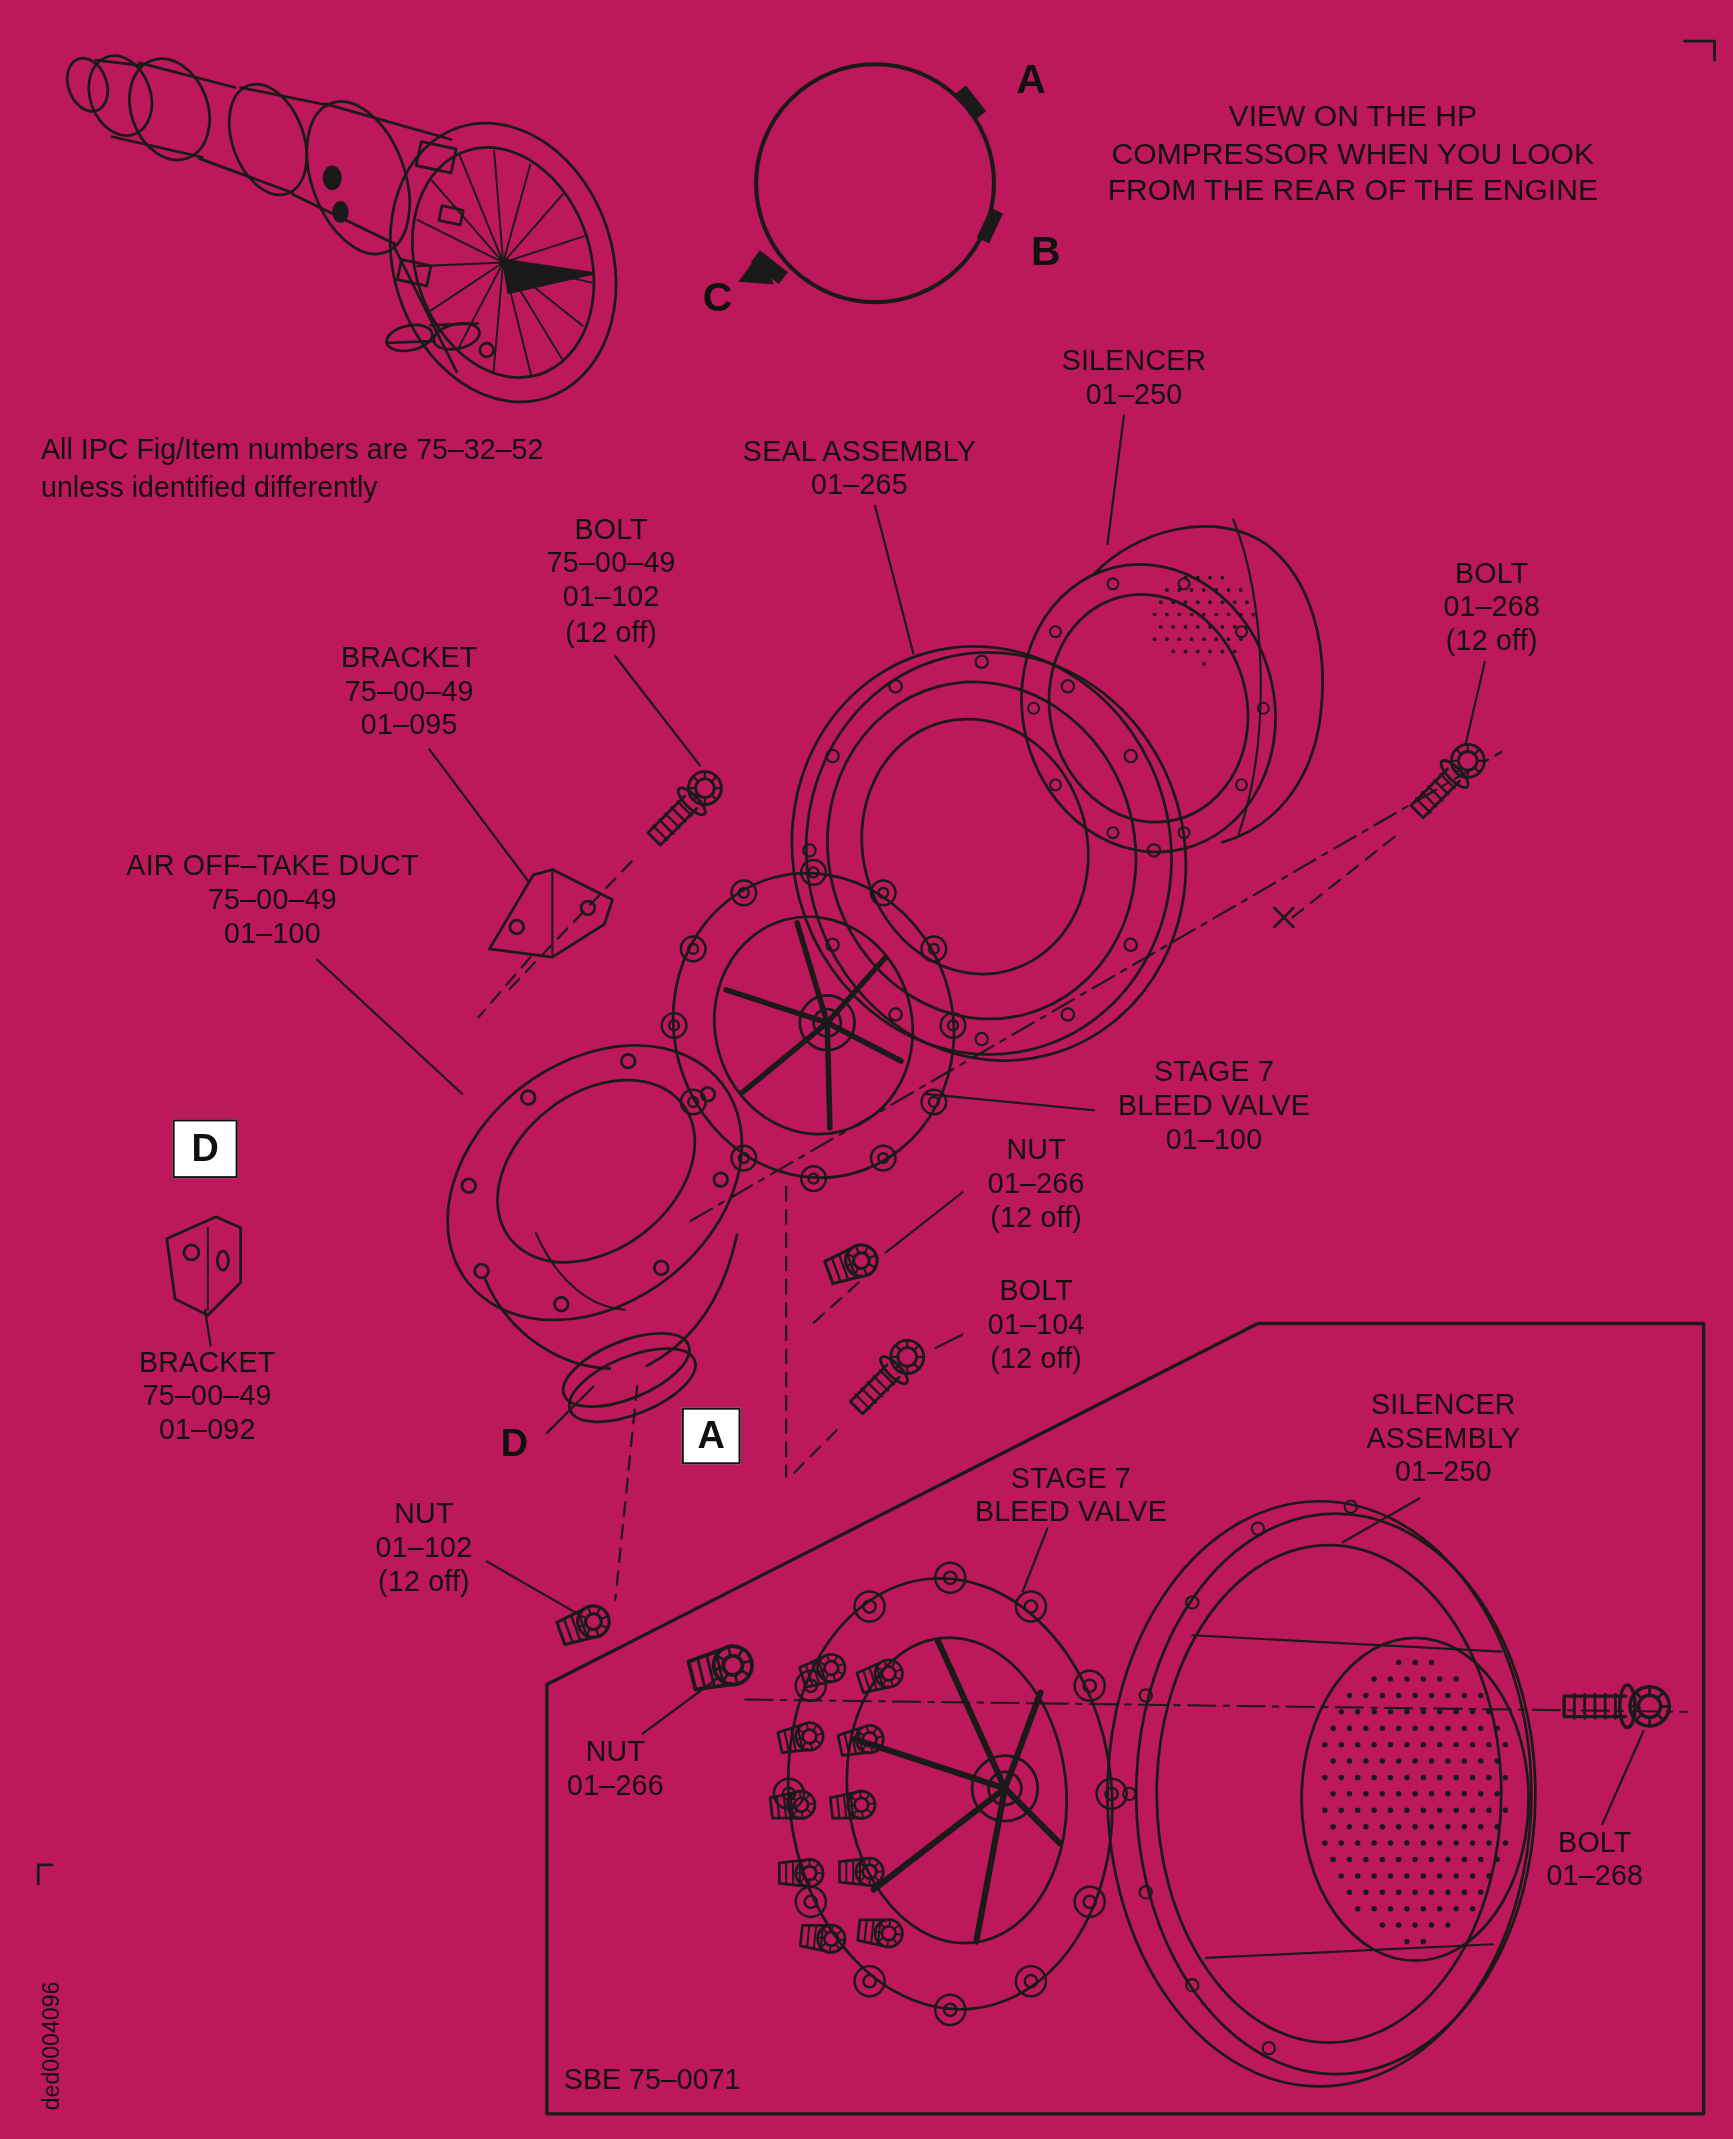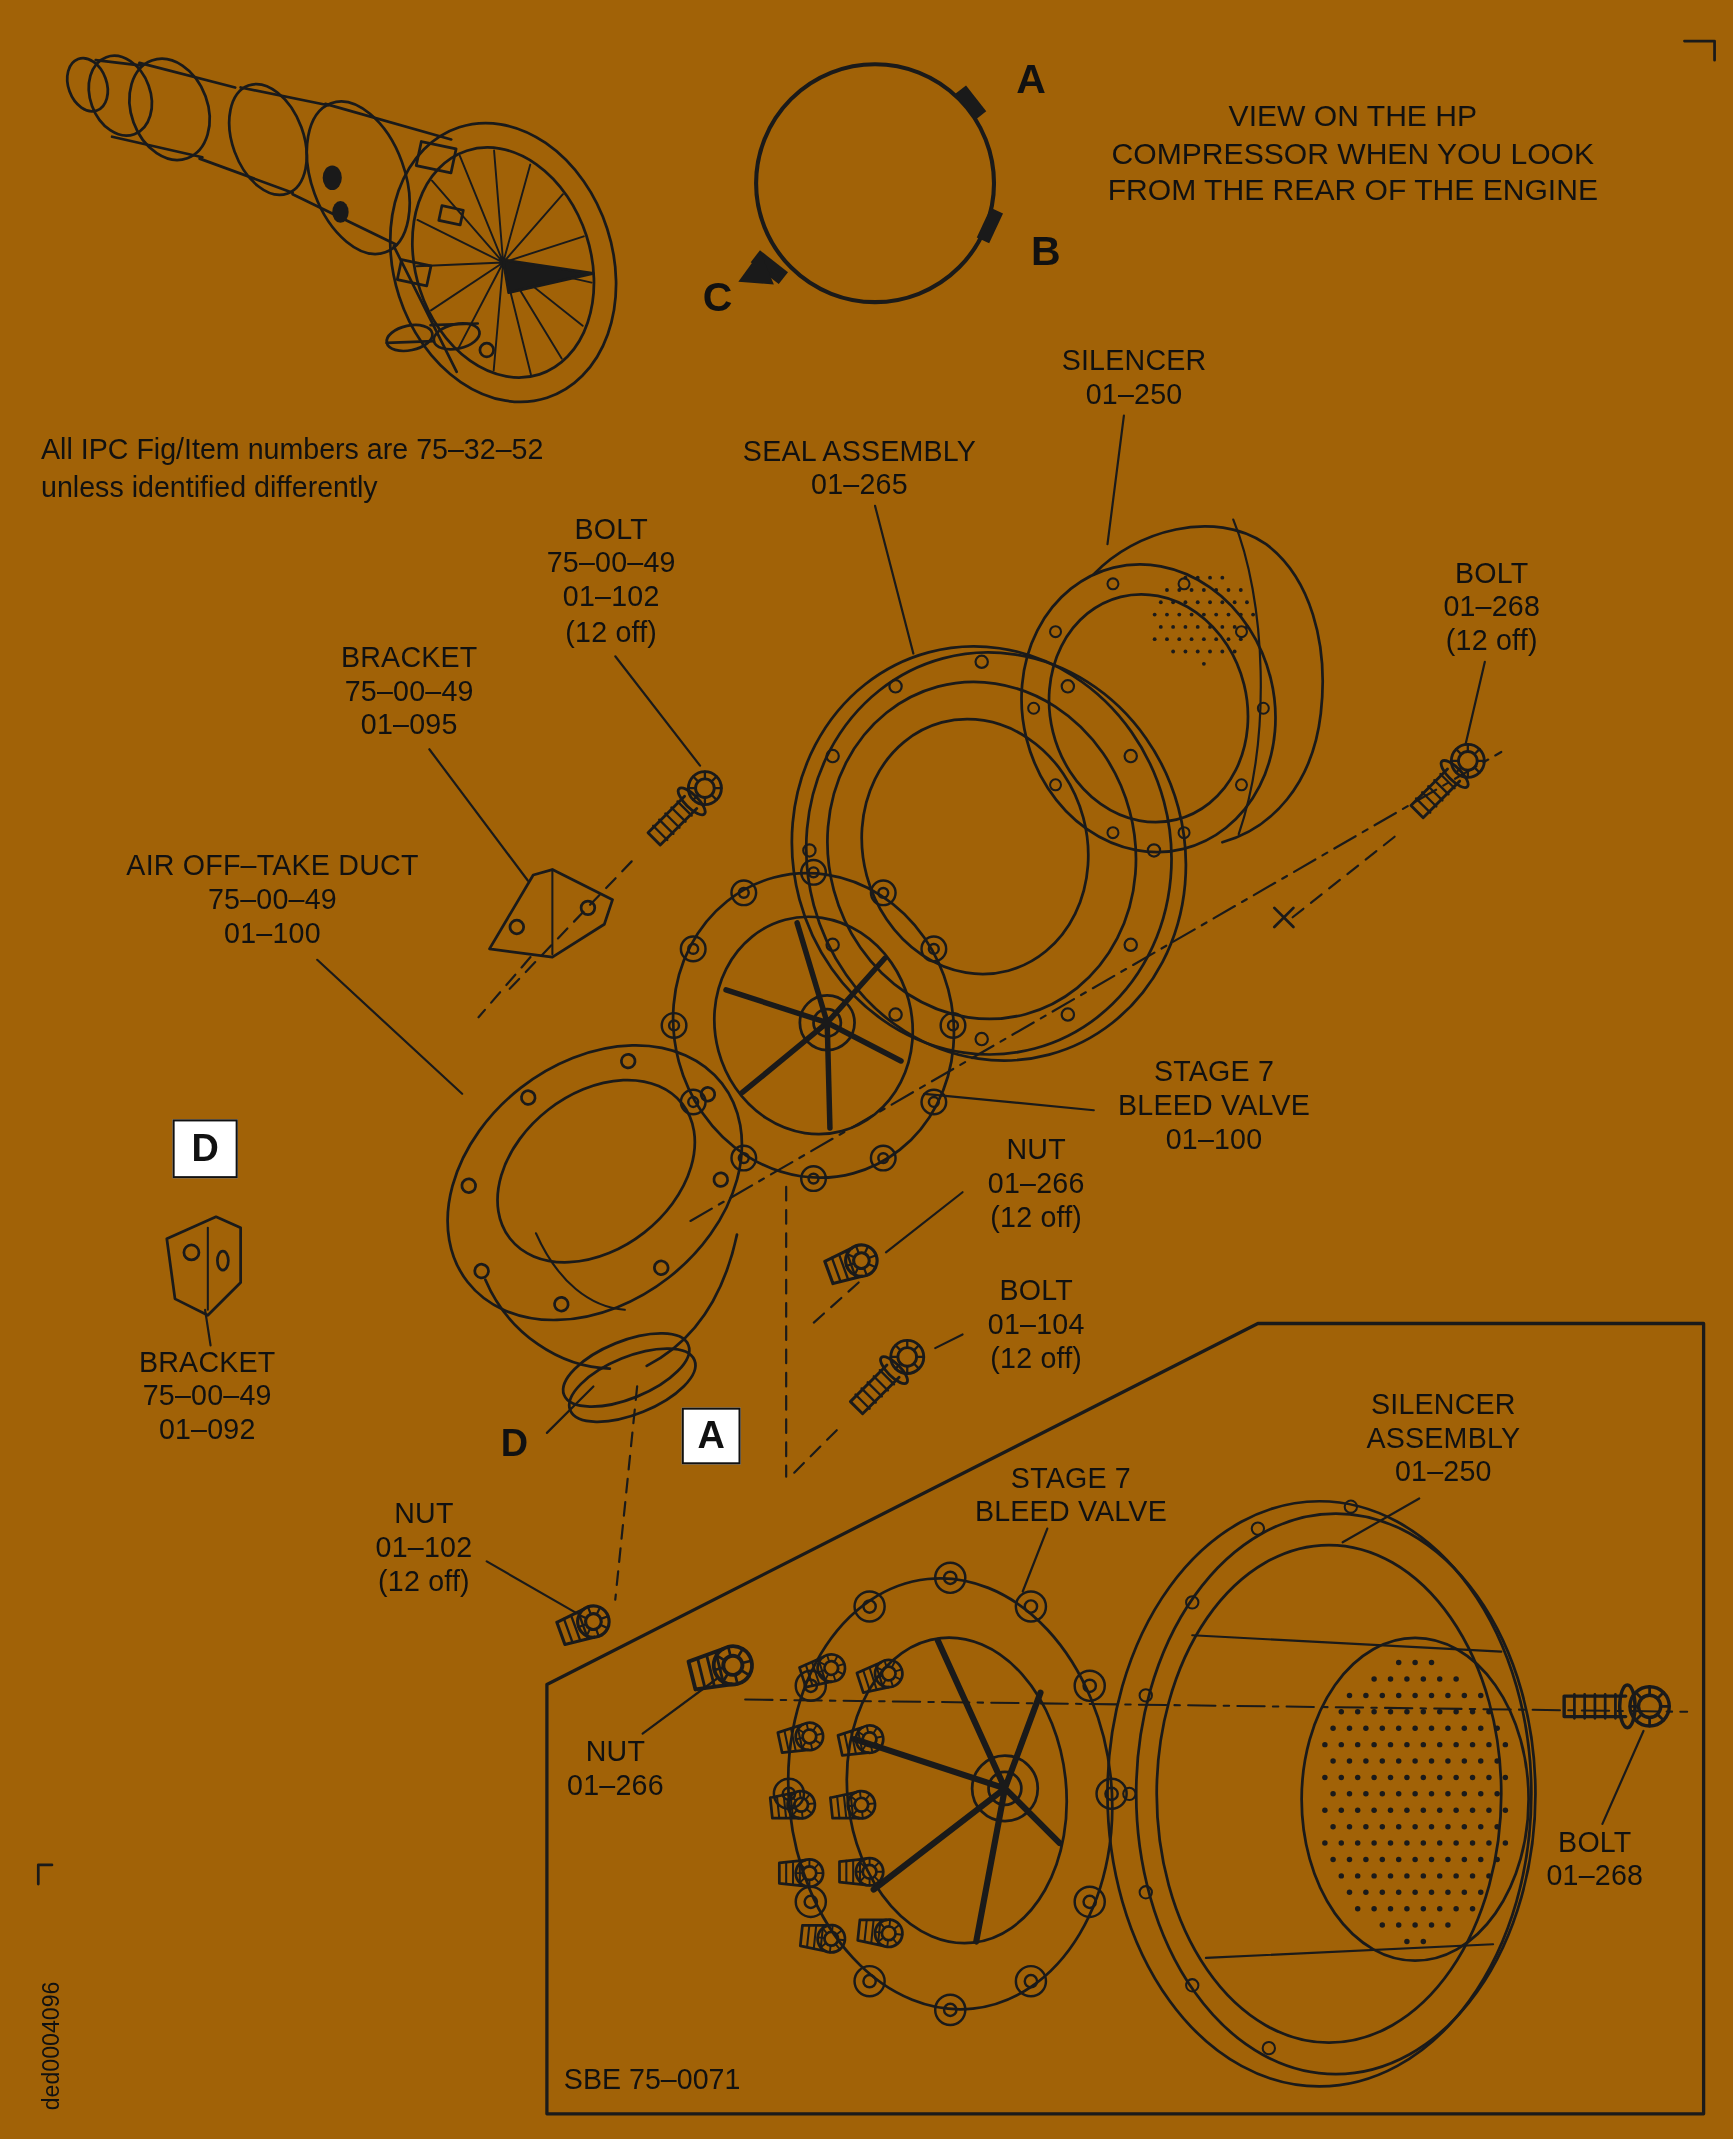--- a/index.html
+++ b/index.html
@@ -1,16 +1,16 @@
 <!DOCTYPE html>
 <html style="font-size:10.4px"><head>
 <meta charset="utf-8">
 <style>
   html,body{margin:0;padding:0;background:#fff;}
-  .page{position:relative;width:1734px;height:2140px;background:#a16207;overflow:hidden;
+  .page{position:relative;width:1734px;height:2140px;background:#be185d;overflow:hidden;
         font-family:"Liberation Sans", sans-serif;color:#111;}
   .canvas{position:absolute;left:0;top:0;width:824px;height:1017px;
           transform:scale(2.104);transform-origin:0 0;}
   svg.art{position:absolute;left:0;top:0;}
   .lbl{position:absolute;text-align:center;font-size:13.6px;line-height:16.2px;letter-spacing:0.1px;color:#111;}
   .note{position:absolute;font-size:13.6px;line-height:17.5px;text-align:left;color:#111;}
   .viewnote{position:absolute;font-size:14.3px;line-height:17.5px;text-align:center;color:#111;}
   .ltr{position:absolute;font-weight:bold;font-size:19.5px;color:#111;}
   .boxletter{position:absolute;border:1.9px solid #111;font-weight:bold;font-size:18px;
              text-align:center;color:#111;background:#fff;}

